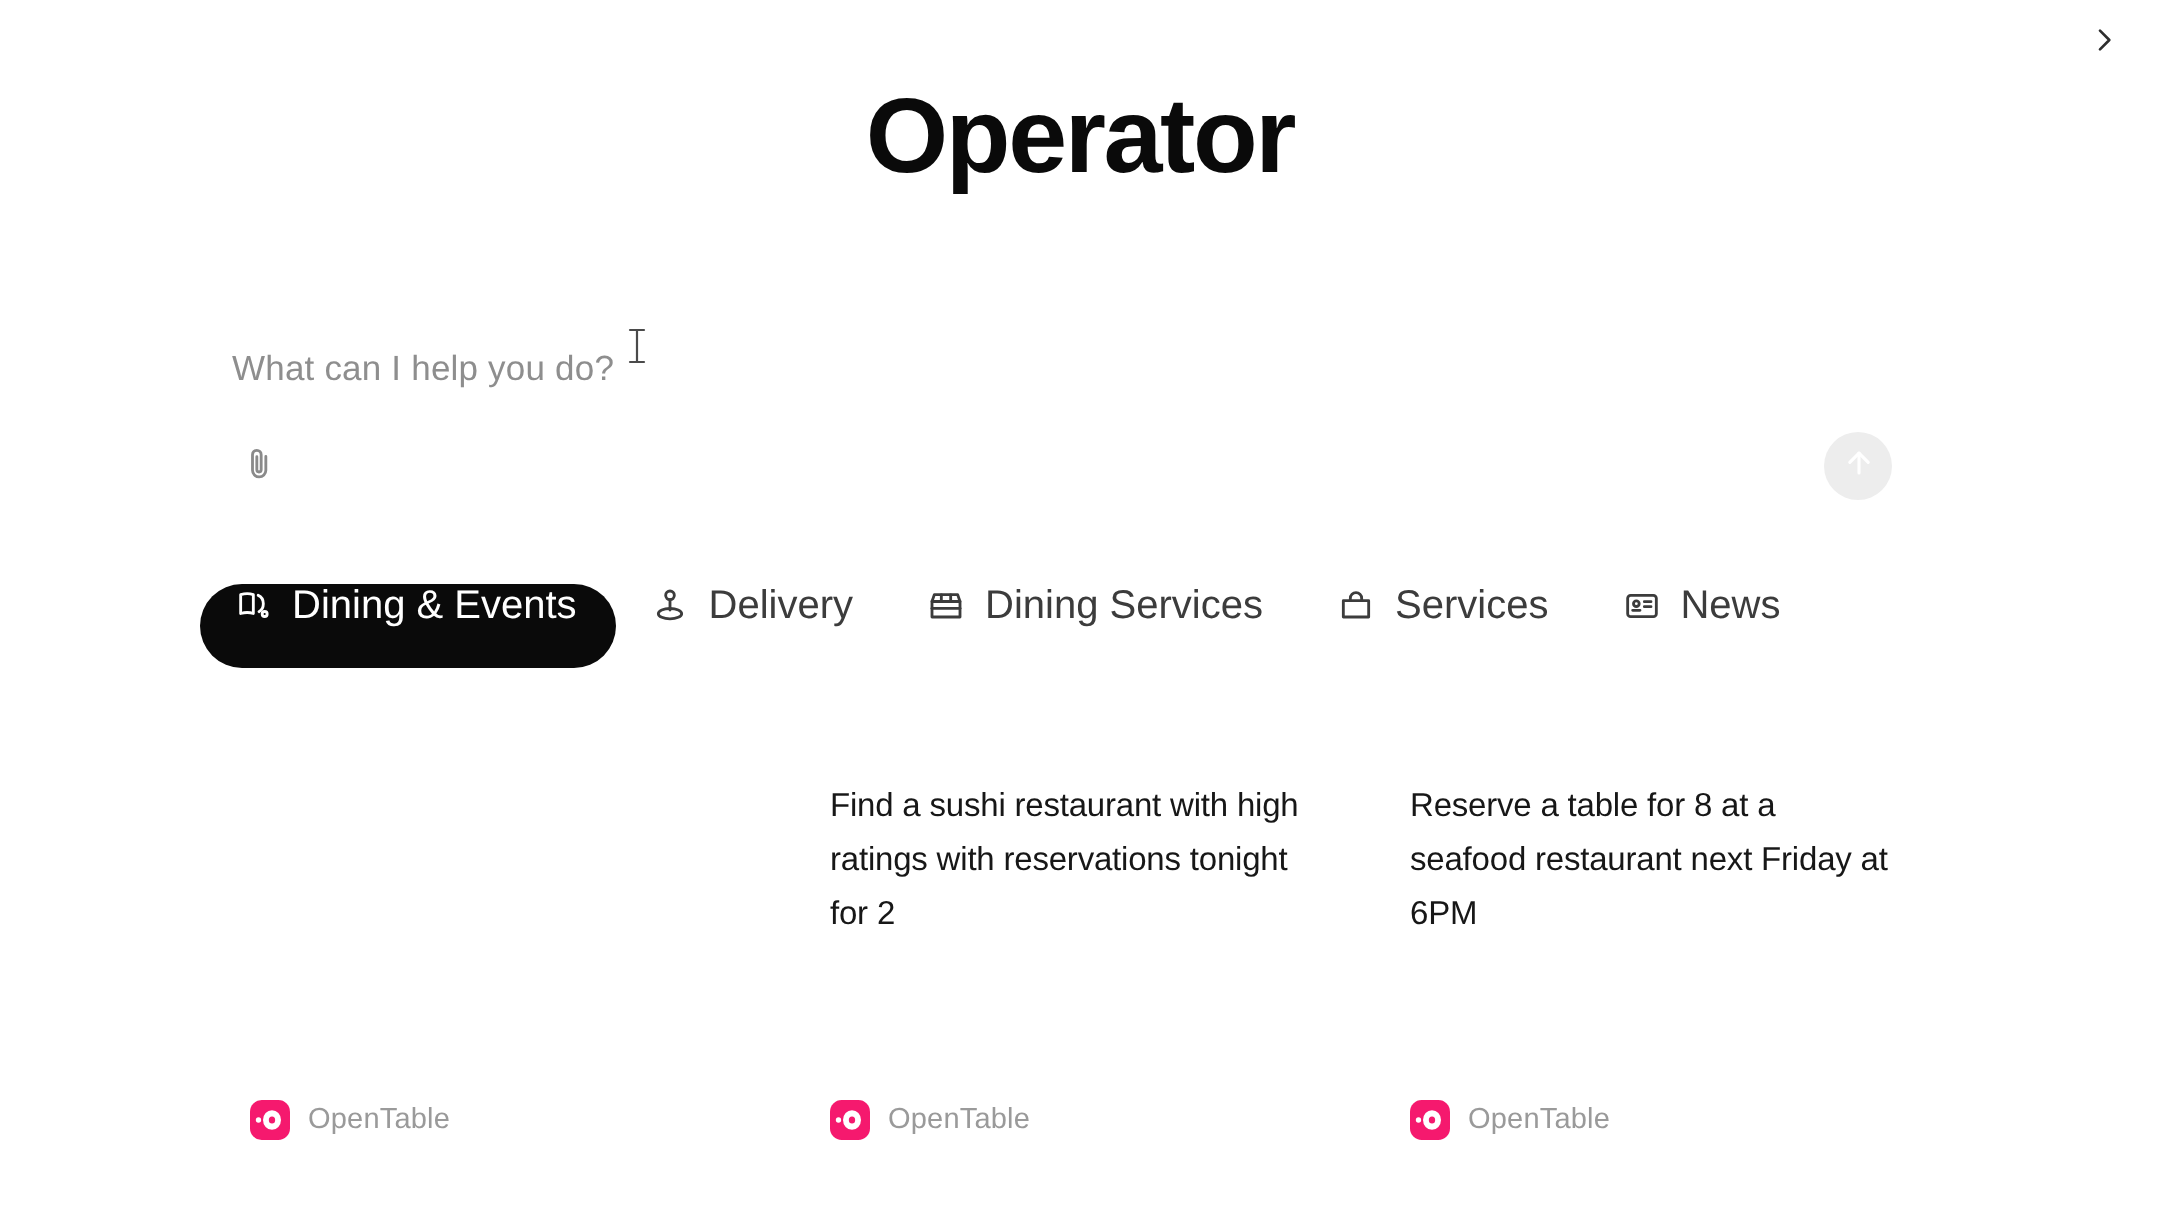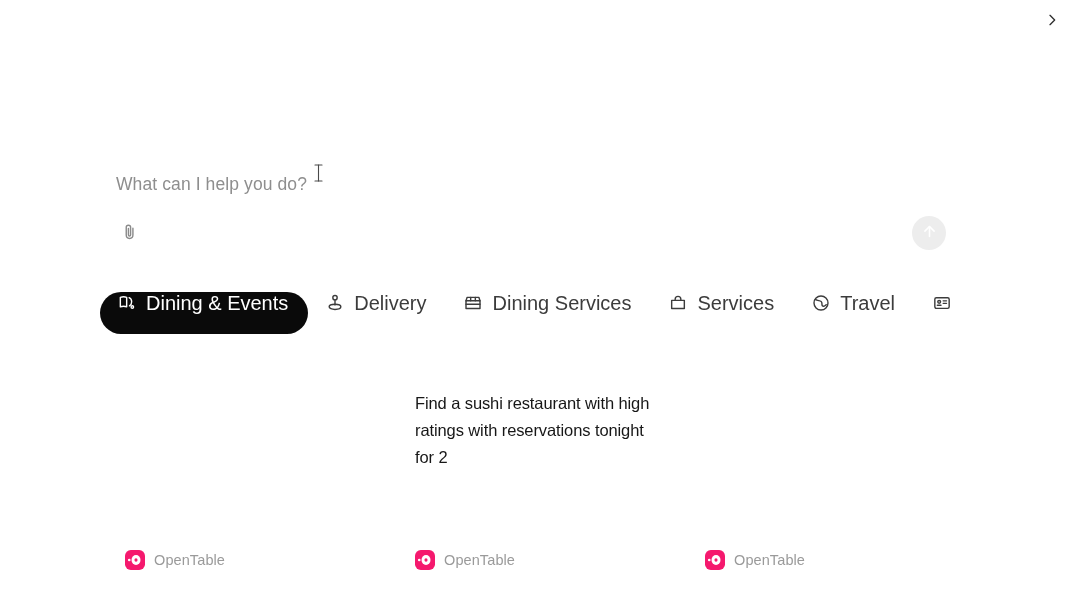--- a/index.html
+++ b/index.html
@@ -244,20 +244,23 @@
     color: #9a9a9a;
     letter-spacing: 0.1px;
     font-family: "Liberation Sans", "DejaVu Sans", sans-serif;
   }
 </style>
 </head>
 <body>
 
 <div class="page">
 
+  <div class="title-wrap">
+    <div class="app-title">Operator</div>
+  </div>
 
   <div class="composer">
 
     <div class="composer-input-row">
       <input class="composer-placeholder" type="text" placeholder="What can I help you do?" style="">
     </div>
 
     <div class="composer-bottom-row">
       <button class="attach-btn">
         <span>
@@ -325,29 +328,20 @@
     <button class="tab">
       <span class="tab-icon">
         <svg width="20" height="20" viewBox="0 0 24 24" fill="none" stroke="#3c3c3c" stroke-width="1.7" stroke-linecap="round" stroke-linejoin="round">
           <path d="M4.4 8.8h15.2v9.8H4.4z"></path>
           <path d="M8.6 8.8V7.4a3.4 3.4 0 0 1 6.8 0v1.4"></path>
         </svg>
       </span>
       <span>Services</span>
     </button>
 
-    <button class="tab">
-      <span class="tab-icon">
-        <svg width="20" height="20" viewBox="0 0 24 24" fill="none" stroke="#3c3c3c" stroke-width="1.7" stroke-linecap="round" stroke-linejoin="round">
-          <circle cx="12" cy="12" r="8.4"></circle>
-          <path d="M5.2 7.6c2.6 2 5.2 1.2 7 2.6 1.8 1.4.2 3.6 1.4 5 1.2 1.4 3.4.4 4.6-1.2"></path>
-        </svg>
-      </span>
-      <span>Travel</span>
-    </button>
 
     <button class="tab">
       <span class="tab-icon">
         <svg width="20" height="20" viewBox="0 0 24 24" fill="none" stroke="#3c3c3c" stroke-width="1.7" stroke-linecap="round" stroke-linejoin="round">
           <rect x="3.4" y="5.6" width="17.2" height="12.8" rx="1.8"></rect>
           <circle cx="8.6" cy="10.6" r="1.7"></circle>
           <path d="M13.4 9.4h4M13.4 12.4h4M6.4 14.6h4.4"></path>
         </svg>
       </span>
       <span>News</span>
@@ -389,20 +383,21 @@
             <ellipse cx="13.2" cy="12" rx="5.4" ry="5.9" fill="#ffffff"></ellipse>
             <ellipse cx="13.2" cy="12" rx="1.9" ry="2.1" fill="#f5196e"></ellipse>
             <circle cx="5.1" cy="12" r="1.6" fill="#ffffff"></circle>
           </svg>
         </span>
         <span class="card-source-label">OpenTable</span>
       </div>
     </div>
 
     <div class="card">
+      <div class="card-text">Reserve a table for 8 at a seafood restaurant next Friday at 6PM</div>
       <div class="card-source">
         <span class="opentable-logo">
           <svg width="20" height="20" viewBox="0 0 24 24">
             <rect x="0" y="0" width="24" height="24" rx="7" fill="#f5196e"></rect>
             <ellipse cx="13.2" cy="12" rx="5.4" ry="5.9" fill="#ffffff"></ellipse>
             <ellipse cx="13.2" cy="12" rx="1.9" ry="2.1" fill="#f5196e"></ellipse>
             <circle cx="5.1" cy="12" r="1.6" fill="#ffffff"></circle>
           </svg>
         </span>
         <span class="card-source-label">OpenTable</span>

